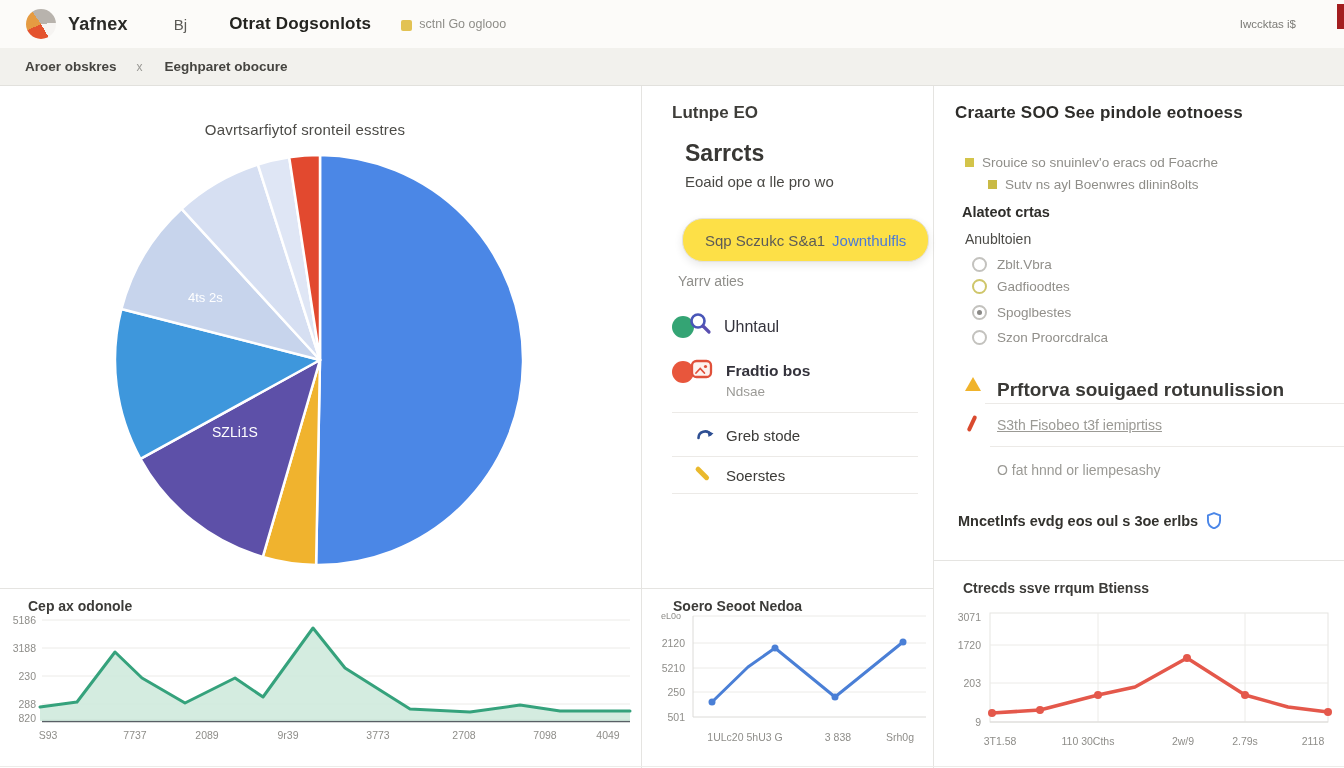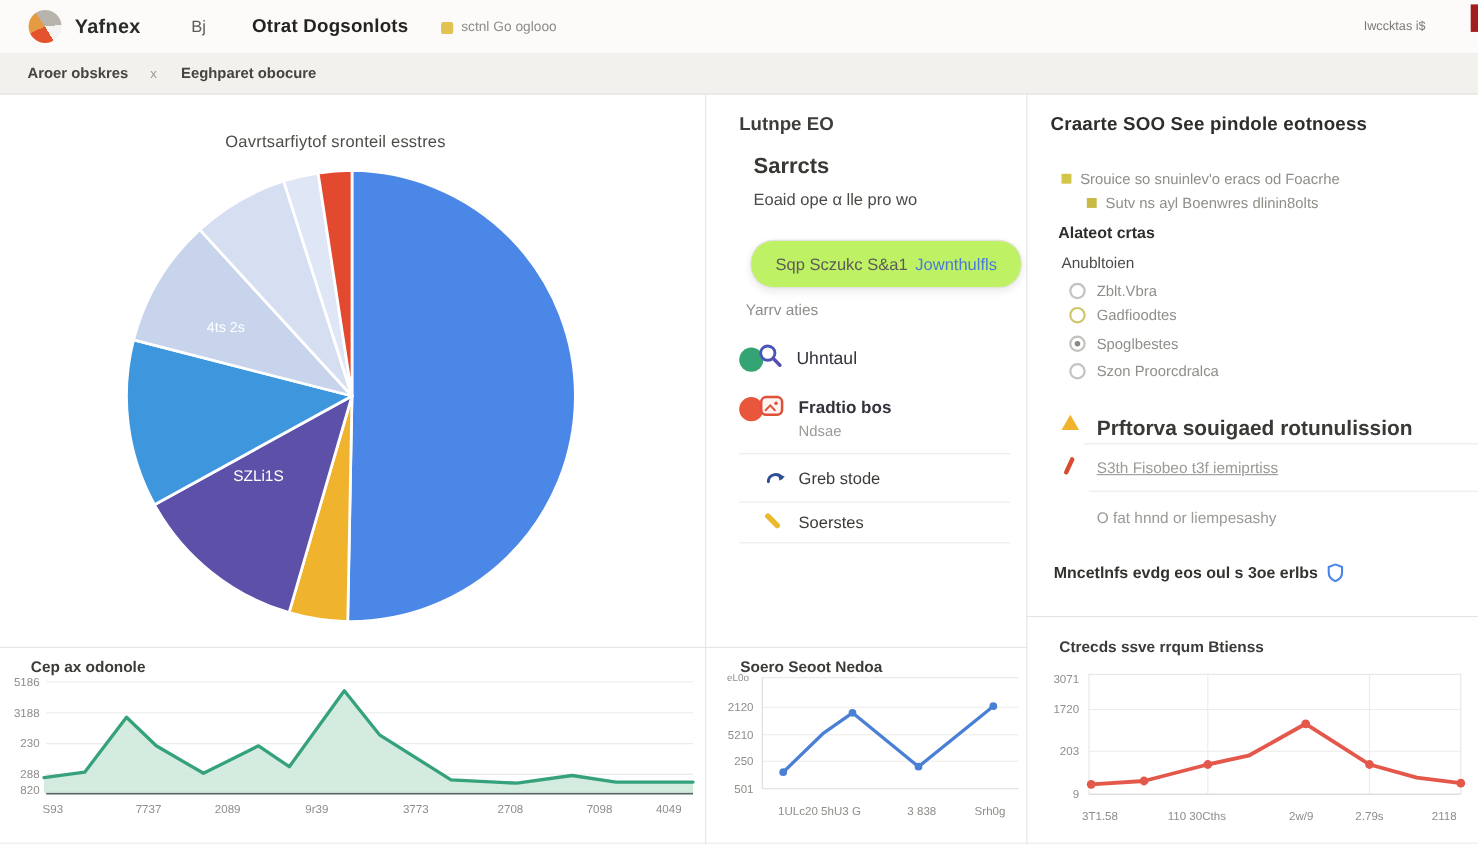--- a/index.html
+++ b/index.html
@@ -26,23 +26,23 @@
   .tab-x{font-size:12px;color:#9a9995;margin:0 22px 0 20px;}
   .tab2{margin-left:0px;}
   
   .vdiv{position:absolute;width:1px;background:#e5e4e1;}
   .hdiv{position:absolute;height:1px;background:#e5e4e1;}
   
   .pie-title{position:absolute;left:105px;top:121px;width:400px;text-align:center;
              font-size:15px;color:#4c4b47;letter-spacing:.2px;}
   
   .kicker{position:absolute;left:672px;top:103px;font-size:17px;font-weight:bold;color:#3e3d39;}
-  .m-head{position:absolute;left:685px;top:140px;font-size:20px;font-weight:bold;color:#383734;}
+  .m-head{position:absolute;left:685px;top:140px;font-size:23px;font-weight:bold;color:#383734;}
   .m-sub{position:absolute;left:685px;top:173px;font-size:15px;color:#4a4945;}
-  .pill-btn{position:absolute;left:682px;top:218px;height:42px;background:#bef264;border:1px solid #e3e2df;
+  .pill-btn{position:absolute;left:682px;top:218px;height:42px;background:#fde047;border:1px solid #e3e2df;
             border-radius:21px;box-shadow:0 3px 8px rgba(0,0,0,.09);display:flex;align-items:center;
             padding:0 22px;font-size:15px;color:#5c5b57;cursor:pointer;}
   .pill-link{color:#4a79d8;margin-left:7px;}
   .m-caption{position:absolute;left:678px;top:273px;font-size:14px;color:#8f8e8a;}
   .leg-circle{position:absolute;width:22px;height:22px;border-radius:50%;}
   .leg-label{position:absolute;font-size:16px;font-weight:normal;color:#34333c;}
   .leg-label2{position:absolute;font-size:15.5px;font-weight:bold;color:#34333c;}
   .leg-sub{position:absolute;font-size:13.5px;color:#9b9a96;}
   .leg-row3{position:absolute;font-size:15px;color:#3c3b38;}
   .yellow-slash{position:absolute;width:17px;height:4.5px;background:#eab92d;border-radius:3px;transform:rotate(45deg);}

